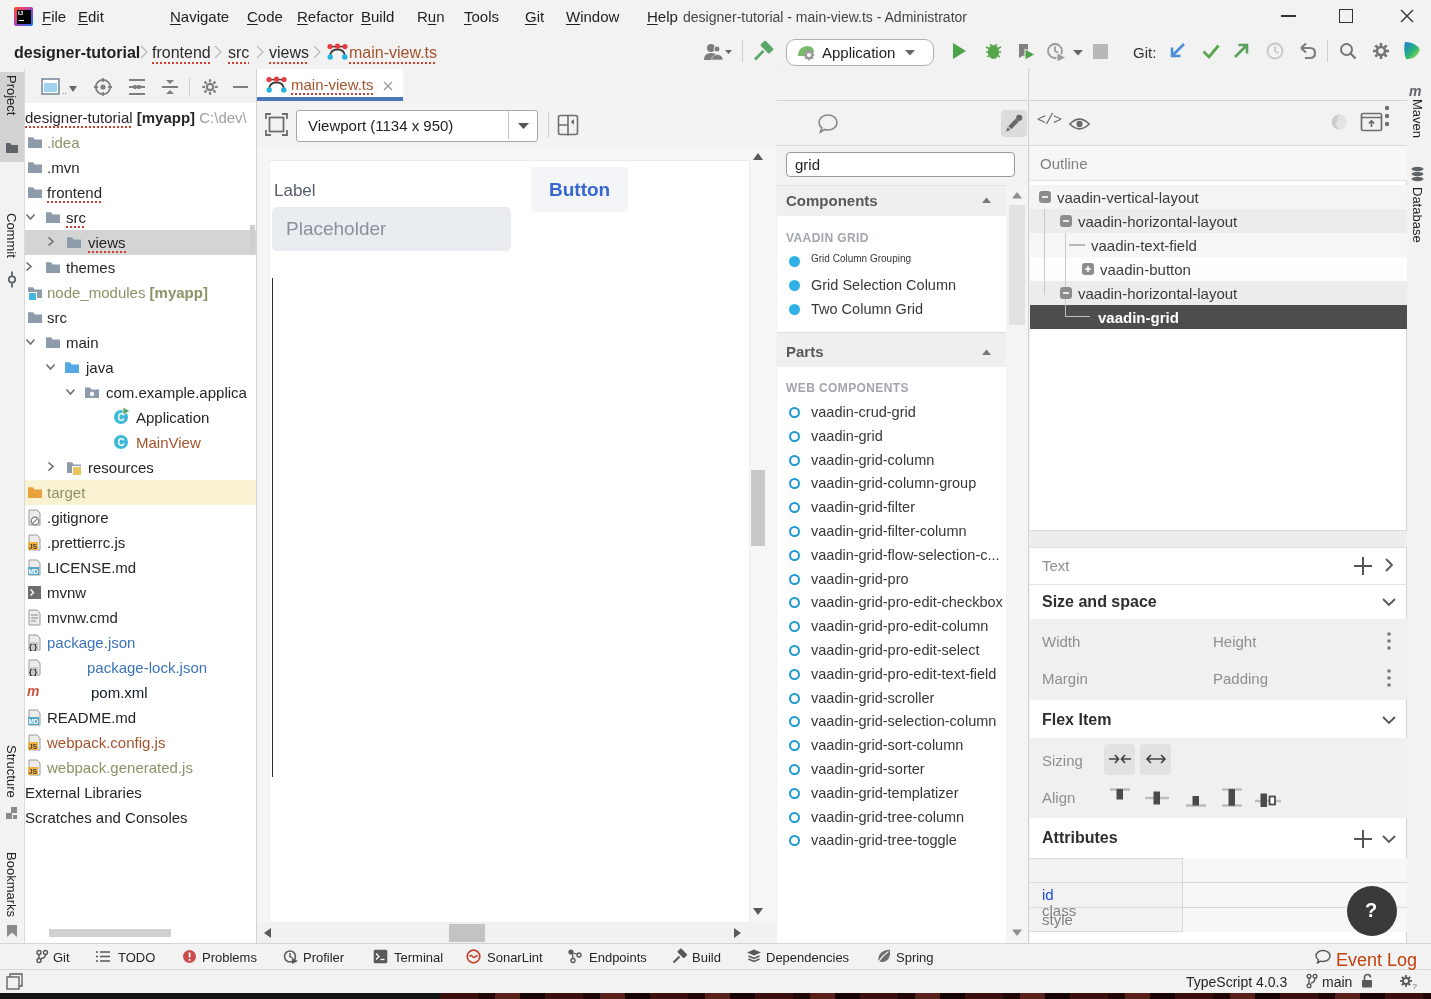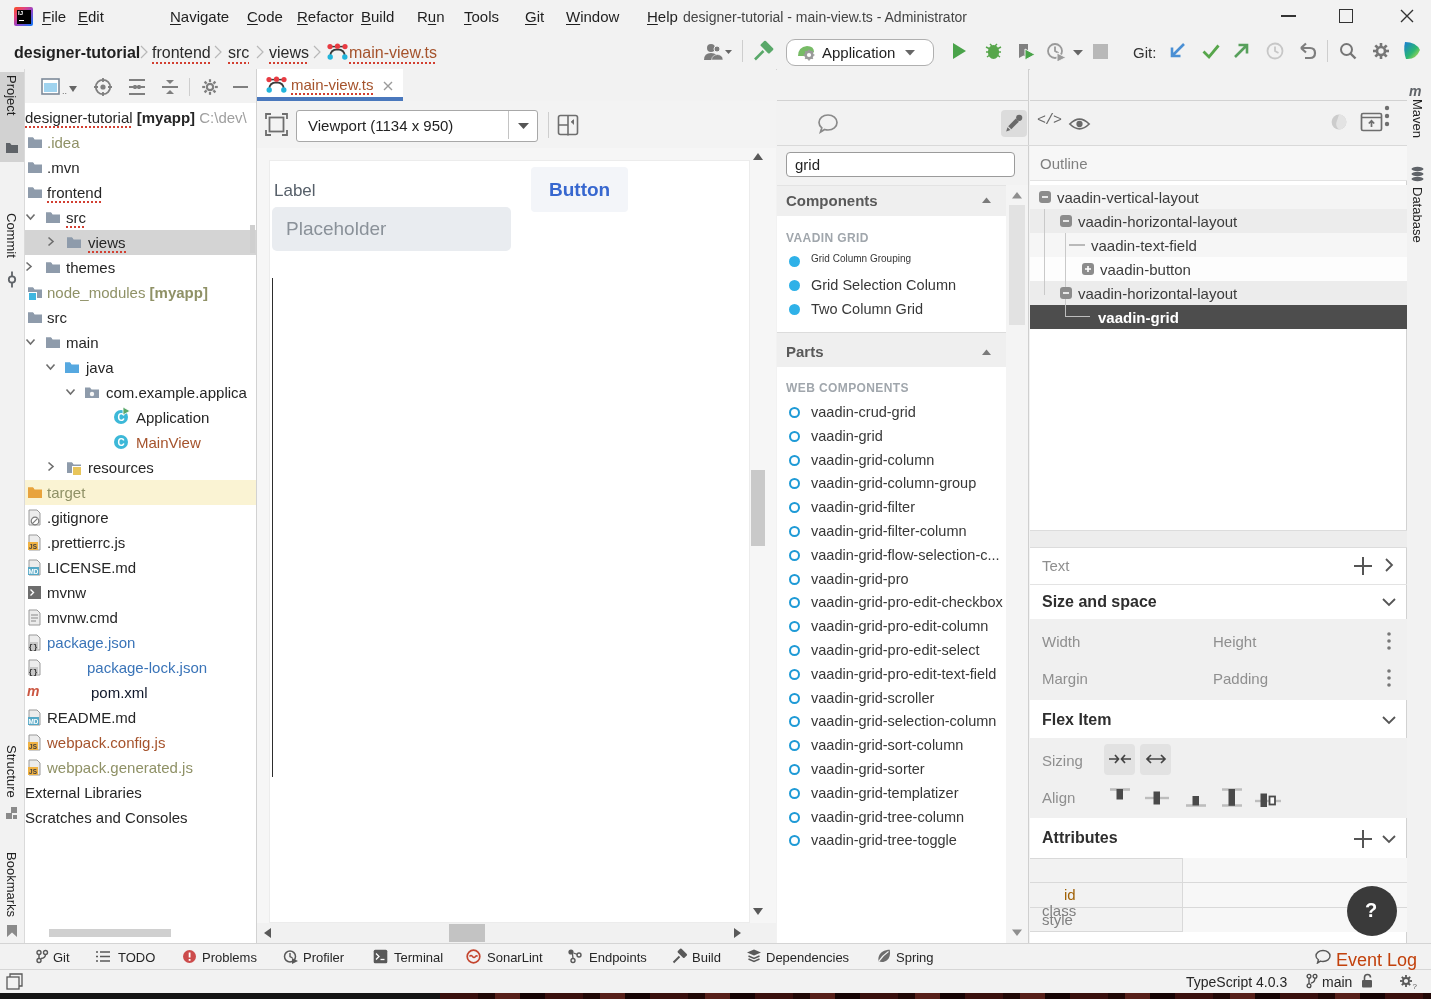--- a/index.html
+++ b/index.html
@@ -671,21 +671,21 @@
       <path d="M11 2 L11 20 M2 11 L20 11" stroke="#555" stroke-width="2"></path>
     </svg>
     <svg class="abs" style="left:1381px;top:834px;" width="16" height="10" viewBox="0 0 16 10">
       <path d="M2 2 L8 8 L14 2" stroke="#555" stroke-width="1.8" fill="none"></path>
     </svg>
     <div class="abs" style="left:1030px;top:858px;width:377px;height:74px;background:#f2f2f2;border-top:1px solid #d9d9d9;border-bottom:1px solid #d9d9d9;box-sizing:border-box;"></div>
     <div class="abs" style="left:1182px;top:858px;width:225px;height:74px;background:#f7f7f7;border-left:1px solid #d9d9d9;box-sizing:border-box;"></div>
     <div class="abs" style="left:1030px;top:882px;width:377px;height:1px;background:#d9d9d9;"></div>
     <div class="abs" style="left:1030px;top:907px;width:377px;height:1px;background:#d9d9d9;"></div>
     <div class="abs txt" style="left:1042px;top:862px;font-size:15px;color:#808080;margin-top:40px;">class</div>
-    <div class="abs txt" style="left:1042px;top:886px;font-size:15px;color:#a16207;margin-left:22px;">id</div>
+    <div class="abs txt" style="left:1042px;top:886px;font-size:15px;color:#1d4ed8;">id</div>
     <div class="abs txt" style="left:1042px;top:911px;font-size:15px;color:#808080;">style</div>
     <div class="abs" style="left:1347px;top:886px;width:50px;height:50px;border-radius:50%;background:#3a3a3a;"></div>
     <div class="abs txt" style="left:1365px;top:899px;font-size:20px;font-weight:bold;color:#fff;">?</div>
 
 <div class="abs" style="left:777px;top:145px;width:654px;height:1px;background:#d9d9d9;"></div>
 
 <div class="abs" style="left:1407px;top:69px;width:24px;height:874px;background:#f2f2f2;"></div>
 <div class="abs txt" style="left:1409px;top:83px;font-size:14px;font-weight:bold;color:#5f6368;font-style:italic;">m</div>
 <div class="abs txt" style="left:1410px;top:99px;font-size:13px;color:#222;writing-mode:vertical-rl;">Maven</div>
 <svg class="abs" style="left:1410px;top:166px;" width="15" height="16" viewBox="0 0 15 16">

